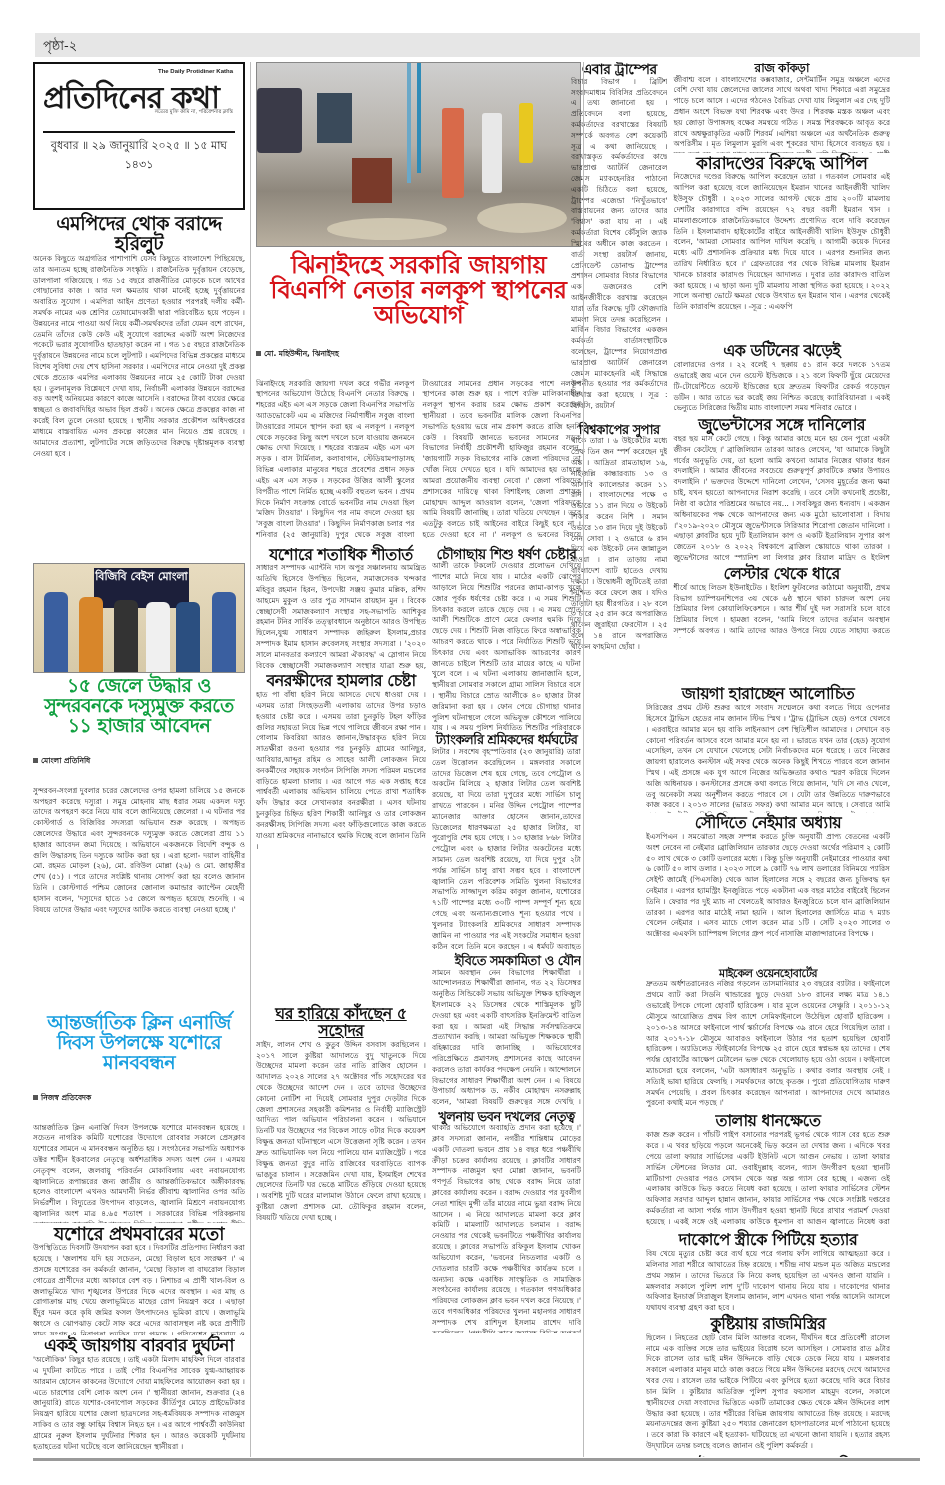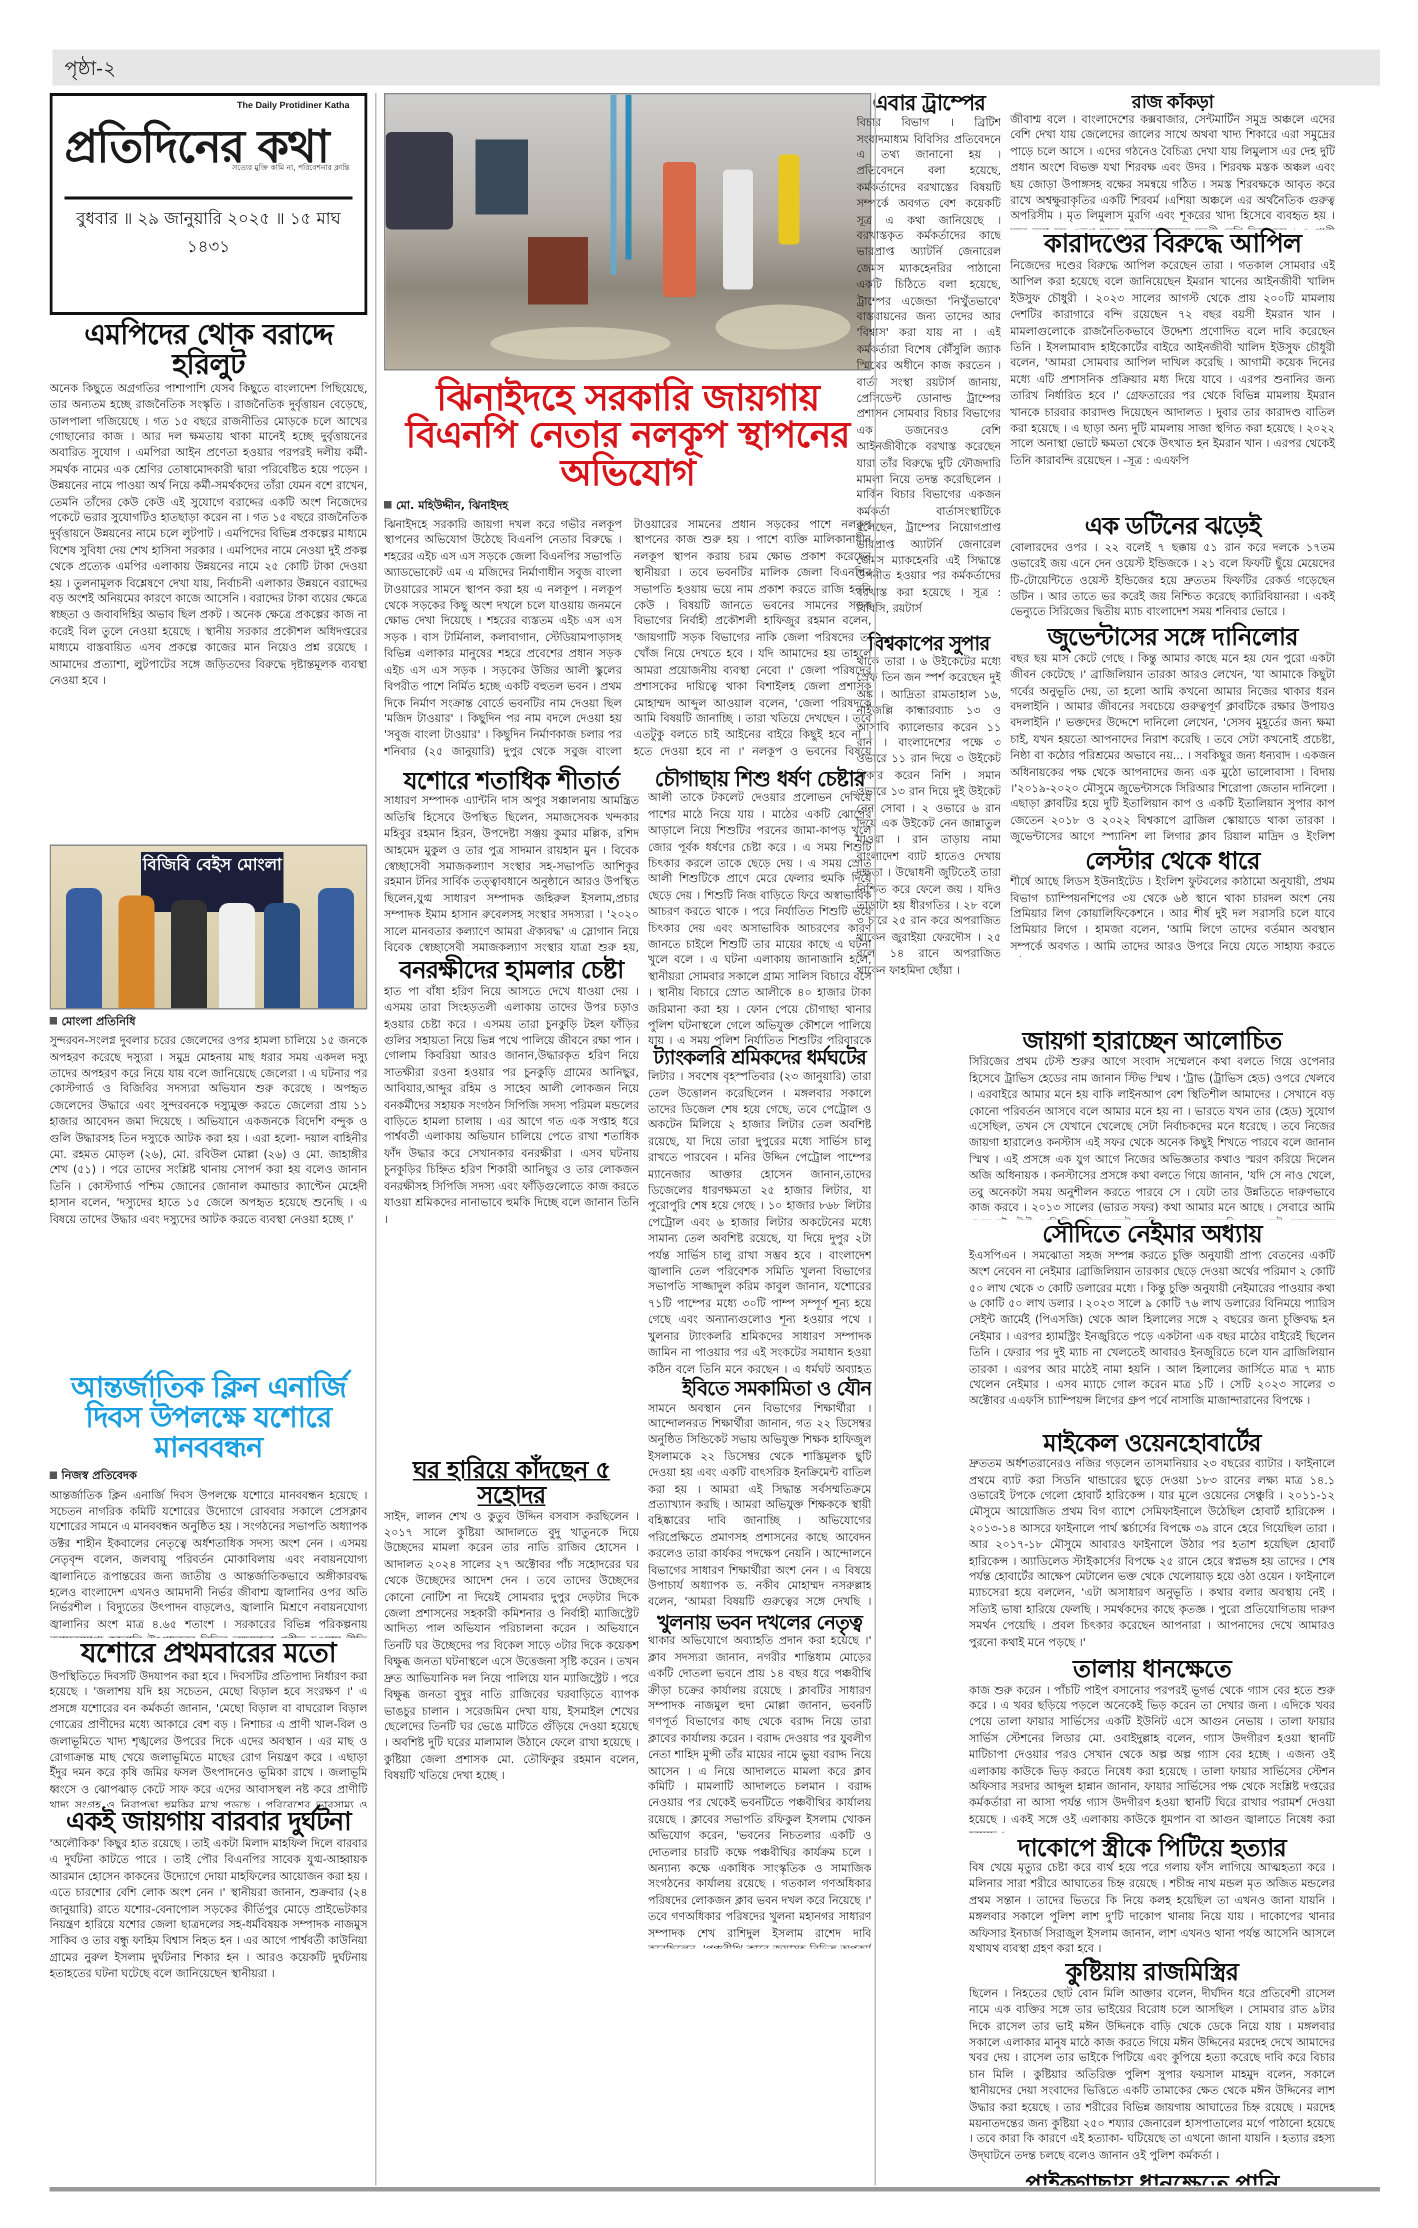--- a/index.html
+++ b/index.html
@@ -20,21 +20,21 @@
   .mast-tag { position: absolute; right: 10px; top: 44px; font-size: 5px; color: #333; }
   .mast-sub { font-size: 26px; font-style: italic; font-family: "DejaVu Serif", serif; text-align: center; margin-top: 2px; }
   .mast-rule { border-top: 2px solid #111; margin: 6px 0 4px; }
   .mast-date { font-size: 11px; text-align: center; }
 
   .headline { font-weight: bold; text-align: center; line-height: 1.05; font-family: "DejaVu Sans", sans-serif; letter-spacing: -0.5px; }
   .h-black { color: #111; }
   .h-red { color: #d7141a; }
   .h-green { color: #10a040; }
   .h-blue { color: #1aa0e0; }
-  .byline { font-size: 7.5px; font-weight: bold; margin: 2px 0; }
+  .byline { font-size: 7.5px; font-weight: bold; margin: 19px 0; }
   .byline .sq { display: inline-block; width: 5px; height: 5px; background: #555; margin-right: 3px; vertical-align: middle; }
   .body-text { font-size: 7.4px; line-height: 1.46; text-align: justify; color: #222; }
   .twocol { column-count: 2; column-gap: 8px; }
 
   .photo { position: relative; overflow: hidden; border: 1px solid #888; }
   .photo-street { height: 185px; background: linear-gradient(180deg, #cfcfcf 0%, #b5b0a8 45%, #8e877c 70%, #b9b0a0 100%); }
   .photo-street .pipe { position: absolute; background: #6aa8c8; }
   .photo-street .person { position: absolute; border-radius: 3px; }
   .photo-street .puddle { position: absolute; background: #d8cfb8; border-radius: 50%; opacity: 0.8; }
   .photo-bgb { height: 110px; background: linear-gradient(180deg, #e8dcc0 0%, #d6c9a8 100%); }
@@ -69,20 +69,21 @@
     <div class="bgb-banner">বিজিবি বেইস মোংলা</div>
     <div class="bgb-figure" style="left:10px;height:80px;background:#3a5fa0;"></div>
     <div class="bgb-figure" style="left:45px;height:75px;background:#d8862a;"></div>
     <div class="bgb-figure" style="left:80px;height:72px;background:#333;"></div>
     <div class="bgb-figure" style="left:112px;height:70px;background:#f0f0f0;"></div>
     <div class="bgb-figure" style="left:142px;height:70px;background:#2b4f80;"></div>
     <div class="bgb-figure" style="left:178px;height:80px;background:#3a5fa0;"></div>
   </div>
 
   <div>
+    <div class="headline h-green" style="font-size:19px;margin-top:3px;">১৫ জেলে উদ্ধার ও সুন্দরবনকে দস্যুমুক্ত করতে ১১ হাজার আবেদন</div>
     <div class="byline"><span class="sq"></span><span>মোংলা প্রতিনিধি</span></div>
     <div class="body-text" style="height:225px;overflow:hidden;">সুন্দরবন-সংলগ্ন দুবলার চরের জেলেদের ওপর হামলা চালিয়ে ১৫ জনকে অপহরণ করেছে দস্যুরা । সমুদ্র মোহনায় মাছ ধরার সময় একদল দস্যু তাদের অপহরণ করে নিয়ে যায় বলে জানিয়েছে জেলেরা । এ ঘটনার পর কোস্টগার্ড ও বিজিবির সদস্যরা অভিযান শুরু করেছে । অপহৃত জেলেদের উদ্ধারে এবং সুন্দরবনকে দস্যুমুক্ত করতে জেলেরা প্রায় ১১ হাজার আবেদন জমা দিয়েছে । অভিযানে একজনকে বিদেশি বন্দুক ও গুলি উদ্ধারসহ তিন দস্যুকে আটক করা হয় । এরা হলো- দয়াল বাহিনীর মো. রহমত মোড়ল (২৬), মো. রবিউল মোল্লা (২৬) ও মো. জাহাঙ্গীর শেখ (৫১) । পরে তাদের সংশ্লিষ্ট থানায় সোপর্দ করা হয় বলেও জানান তিনি । কোস্টগার্ড পশ্চিম জোনের জোনাল কমান্ডার ক্যাপ্টেন মেহেদী হাসান বলেন, 'দস্যুদের হাতে ১৫ জেলে অপহৃত হয়েছে শুনেছি । এ বিষয়ে তাদের উদ্ধার এবং দস্যুদের আটক করতে ব্যবস্থা নেওয়া হচ্ছে ।'</div>
   </div>
 
   <div>
     <div class="headline h-blue" style="font-size:19px;margin-top:2px;">আন্তর্জাতিক ক্লিন এনার্জি দিবস উপলক্ষে যশোরে মানববন্ধন</div>
     <div class="byline"><span class="sq"></span><span>নিজস্ব প্রতিবেদক</span></div>
     <div class="body-text" style="height:100px;overflow:hidden;">আন্তর্জাতিক ক্লিন এনার্জি দিবস উপলক্ষে যশোরে মানববন্ধন হয়েছে । সচেতন নাগরিক কমিটি যশোরের উদ্যোগে রোববার সকালে প্রেসক্লাব যশোরের সামনে এ মানববন্ধন অনুষ্ঠিত হয় । সংগঠনের সভাপতি অধ্যাপক ডক্টর শাহীন ইকবালের নেতৃত্বে অর্ধশতাধিক সদস্য অংশ নেন । এসময় নেতৃবৃন্দ বলেন, জলবায়ু পরিবর্তন মোকাবিলায় এবং নবায়নযোগ্য জ্বালানিতে রূপান্তরের জন্য জাতীয় ও আন্তর্জাতিকভাবে অঙ্গীকারবদ্ধ হলেও বাংলাদেশ এখনও আমদানী নির্ভর জীবাশ্ম জ্বালানির ওপর অতি নির্ভরশীল । বিদ্যুতের উৎপাদন বাড়লেও, জ্বালানি মিশ্রণে নবায়নযোগ্য জ্বালানির অংশ মাত্র ৪.৬৫ শতাংশ । সরকারের বিভিন্ন পরিকল্পনায় নবায়নযোগ্য জ্বালানি উৎপাদনের বিভিন্ন লক্ষ্যমাত্রা প্রণীত হওয়ায় নীতি পরিকল্পনা প্রণয়নে অসঙ্গতি ও অস্পষ্টতা এবং বিভিন্ন অংশীজনের মধ্যে সমন্বয়হীনতা রয়েছে ।</div>
   </div>
 
@@ -192,21 +193,21 @@
   <div style="margin-left:75px;">
     <div>
       <div class="headline h-black" style="font-size:16px;">জায়গা হারাচ্ছেন আলোচিত</div>
       <div class="body-text" style="height:110px;overflow:hidden;">সিরিজের প্রথম টেস্ট শুরুর আগে সংবাদ সম্মেলনে কথা বলতে গিয়ে ওপেনার হিসেবে ট্রাভিস হেডের নাম জানান স্টিভ স্মিথ । 'ট্রাভ (ট্রাভিস হেড) ওপরে খেলবে । এরবাইরে আমার মনে হয় বাকি লাইনআপ বেশ স্থিতিশীল আমাদের । সেখানে বড় কোনো পরিবর্তন আসবে বলে আমার মনে হয় না । ভারতে যখন তার (হেড) সুযোগ এসেছিল, তখন সে যেখানে খেলেছে সেটা নির্বাচকদের মনে ধরেছে । তবে নিজের জায়গা হারালেও কনস্টাস এই সফর থেকে অনেক কিছুই শিখতে পারবে বলে জানান স্মিথ । এই প্রসঙ্গে এক যুগ আগে নিজের অভিজ্ঞতার কথাও স্মরণ করিয়ে দিলেন অজি অধিনায়ক । কনস্টাসের প্রসঙ্গে কথা বলতে গিয়ে জানান, 'যদি সে নাও খেলে, তবু অনেকটা সময় অনুশীলন করতে পারবে সে । যেটা তার উন্নতিতে দারুণভাবে কাজ করবে । ২০১৩ সালের (ভারত সফর) কথা আমার মনে আছে । সেবারে আমি প্রথম দুই টেস্ট খেলিনি । কিন্তু সেটে আমি যত বল খেলেছি আর নেট বোলারদের মুখোমুখি হয়ে যেমনটা উন্নতি করেছি তার ক্ষেত্রেও তেমন হতে পারে ।'</div>
     </div>
     <div>
       <div class="headline h-black" style="font-size:16px;margin-top:2px;">সৌদিতে নেইমার অধ্যায়</div>
       <div class="body-text" style="height:120px;overflow:hidden;">ইএসপিএন । সমঝোতা সহজ সম্পন্ন করতে চুক্তি অনুযায়ী প্রাপ্য বেতনের একটি অংশ নেবেন না নেইমার ।ব্রাজিলিয়ান তারকার ছেড়ে দেওয়া অর্থের পরিমাণ ২ কোটি ৫০ লাখ থেকে ৩ কোটি ডলারের মধ্যে । কিন্তু চুক্তি অনুযায়ী নেইমারের পাওয়ার কথা ৬ কোটি ৫০ লাখ ডলার । ২০২৩ সালে ৯ কোটি ৭৬ লাখ ডলারের বিনিময়ে প্যারিস সেইন্ট জার্মেই (পিএসজি) থেকে আল হিলালের সঙ্গে ২ বছরের জন্য চুক্তিবদ্ধ হন নেইমার । এরপর হ্যামস্ট্রিং ইনজুরিতে পড়ে একটানা এক বছর মাঠের বাইরেই ছিলেন তিনি । ফেরার পর দুই ম্যাচ না খেলতেই আবারও ইনজুরিতে চলে যান ব্রাজিলিয়ান তারকা । এরপর আর মাঠেই নামা হয়নি । আল হিলালের জার্সিতে মাত্র ৭ ম্যাচ খেলেন নেইমার । এসব ম্যাচে গোল করেন মাত্র ১টি । সেটি ২০২৩ সালের ৩ অক্টোবর এএফসি চ্যাম্পিয়ন্স লিগের গ্রুপ পর্বে নাসাজি মাজান্দারানের বিপক্ষে ।</div>
     </div>
     <div>
-      <div class="headline h-black" style="font-size:16px;margin-top:2px;">মাইকেল ওয়েনহোবার্টের</div>
+      <div class="headline h-black" style="font-size:11px;margin-top:16px;">মাইকেল ওয়েনহোবার্টের</div>
       <div class="body-text" style="height:132px;overflow:hidden;">দ্রুততম অর্ধশতরানেরও নজির গড়লেন তাসমানিয়ার ২৩ বছরের ব্যাটার । ফাইনালে প্রথমে ব্যাট করা সিডনি থান্ডারের ছুড়ে দেওয়া ১৮৩ রানের লক্ষ্য মাত্র ১৪.১ ওভারেই টপকে গেলো হোবার্ট হারিকেন্স । যার মূলে ওয়েনের সেঞ্চুরি । ২০১১-১২ মৌসুমে আয়োজিত প্রথম বিগ ব্যাশে সেমিফাইনালে উঠেছিল হোবার্ট হারিকেন্স । ২০১৩-১৪ আসরে ফাইনালে পার্থ স্কর্চার্সের বিপক্ষে ৩৯ রানে হেরে গিয়েছিল তারা । আর ২০১৭-১৮ মৌসুমে আবারও ফাইনালে উঠার পর হতাশ হয়েছিল হোবার্ট হারিকেন্স । অ্যাডিলেড স্টাইকার্সের বিপক্ষে ২৫ রানে হেরে স্বপ্নভঙ্গ হয় তাদের । শেষ পর্যন্ত হোবার্টের আক্ষেপ মেটালেন ভক্ত থেকে খেলোয়াড় হয়ে ওঠা ওয়েন । ফাইনালে ম্যাচসেরা হয়ে বললেন, 'এটা অসাধারণ অনুভূতি । কথার বলার অবস্থায় নেই । সত্যিই ভাষা হারিয়ে ফেলছি । সমর্থকদের কাছে কৃতজ্ঞ । পুরো প্রতিযোগিতায় দারুণ সমর্থন পেয়েছি । প্রবল চিৎকার করেছেন আপনারা । আপনাদের দেখে আমারও পুরনো কথাই মনে পড়ছে ।'</div>
     </div>
     <div>
       <div class="headline h-black" style="font-size:16px;margin-top:2px;">তালায় ধানক্ষেতে</div>
       <div class="body-text" style="height:100px;overflow:hidden;">কাজ শুরু করেন । পাঁচটি পাইপ বসানোর পরপরই ভূগর্ভ থেকে গ্যাস বের হতে শুরু করে । এ খবর ছড়িয়ে পড়লে অনেকেই ভিড় করেন তা দেখার জন্য । এদিকে খবর পেয়ে তালা ফায়ার সার্ভিসের একটি ইউনিট এসে আগুন নেভায় । তালা ফায়ার সার্ভিস স্টেশনের লিডার মো. ওবাইদুল্লাহ বলেন, গ্যাস উদগীরণ হওয়া স্থানটি মাটিচাপা দেওয়ার পরও সেখান থেকে অল্প অল্প গ্যাস বের হচ্ছে । এজন্য ওই এলাকায় কাউকে ভিড় করতে নিষেধ করা হয়েছে । তালা ফায়ার সার্ভিসের স্টেশন অফিসার সরদার আব্দুল হান্নান জানান, ফায়ার সার্ভিসের পক্ষ থেকে সংশ্লিষ্ট দপ্তরের কর্মকর্তারা না আসা পর্যন্ত গ্যাস উদগীরণ হওয়া স্থানটি ঘিরে রাখার পরামর্শ দেওয়া হয়েছে । একই সঙ্গে ওই এলাকায় কাউকে ধূমপান বা আগুন জ্বালাতে নিষেধ করা হয়েছে ।</div>
     </div>
     <div>
       <div class="headline h-black" style="font-size:16px;margin-top:2px;">দাকোপে স্ত্রীকে পিটিয়ে হত্যার</div>
       <div class="body-text" style="height:65px;overflow:hidden;">বিষ খেয়ে মৃত্যুর চেষ্টা করে ব্যর্থ হয়ে পরে গলায় ফাঁস লাগিয়ে আত্মহত্যা করে । মলিনার সারা শরীরে আঘাতের চিহ্ন রয়েছে । শচীন্দ্র নাথ মন্ডল মৃত অজিত মন্ডলের প্রথম সন্তান । তাদের ভিতরে কি নিয়ে কলহ হয়েছিল তা এখনও জানা যায়নি । মঙ্গলবার সকালে পুলিশ লাশ দু'টি দাকোপ থানায় নিয়ে যায় । দাকোপের থানার অফিসার ইনচার্জ সিরাজুল ইসলাম জানান, লাশ এখনও থানা পর্যন্ত আসেনি আসলে যথাযথ ব্যবস্থা গ্রহণ করা হবে ।</div>
     </div>

